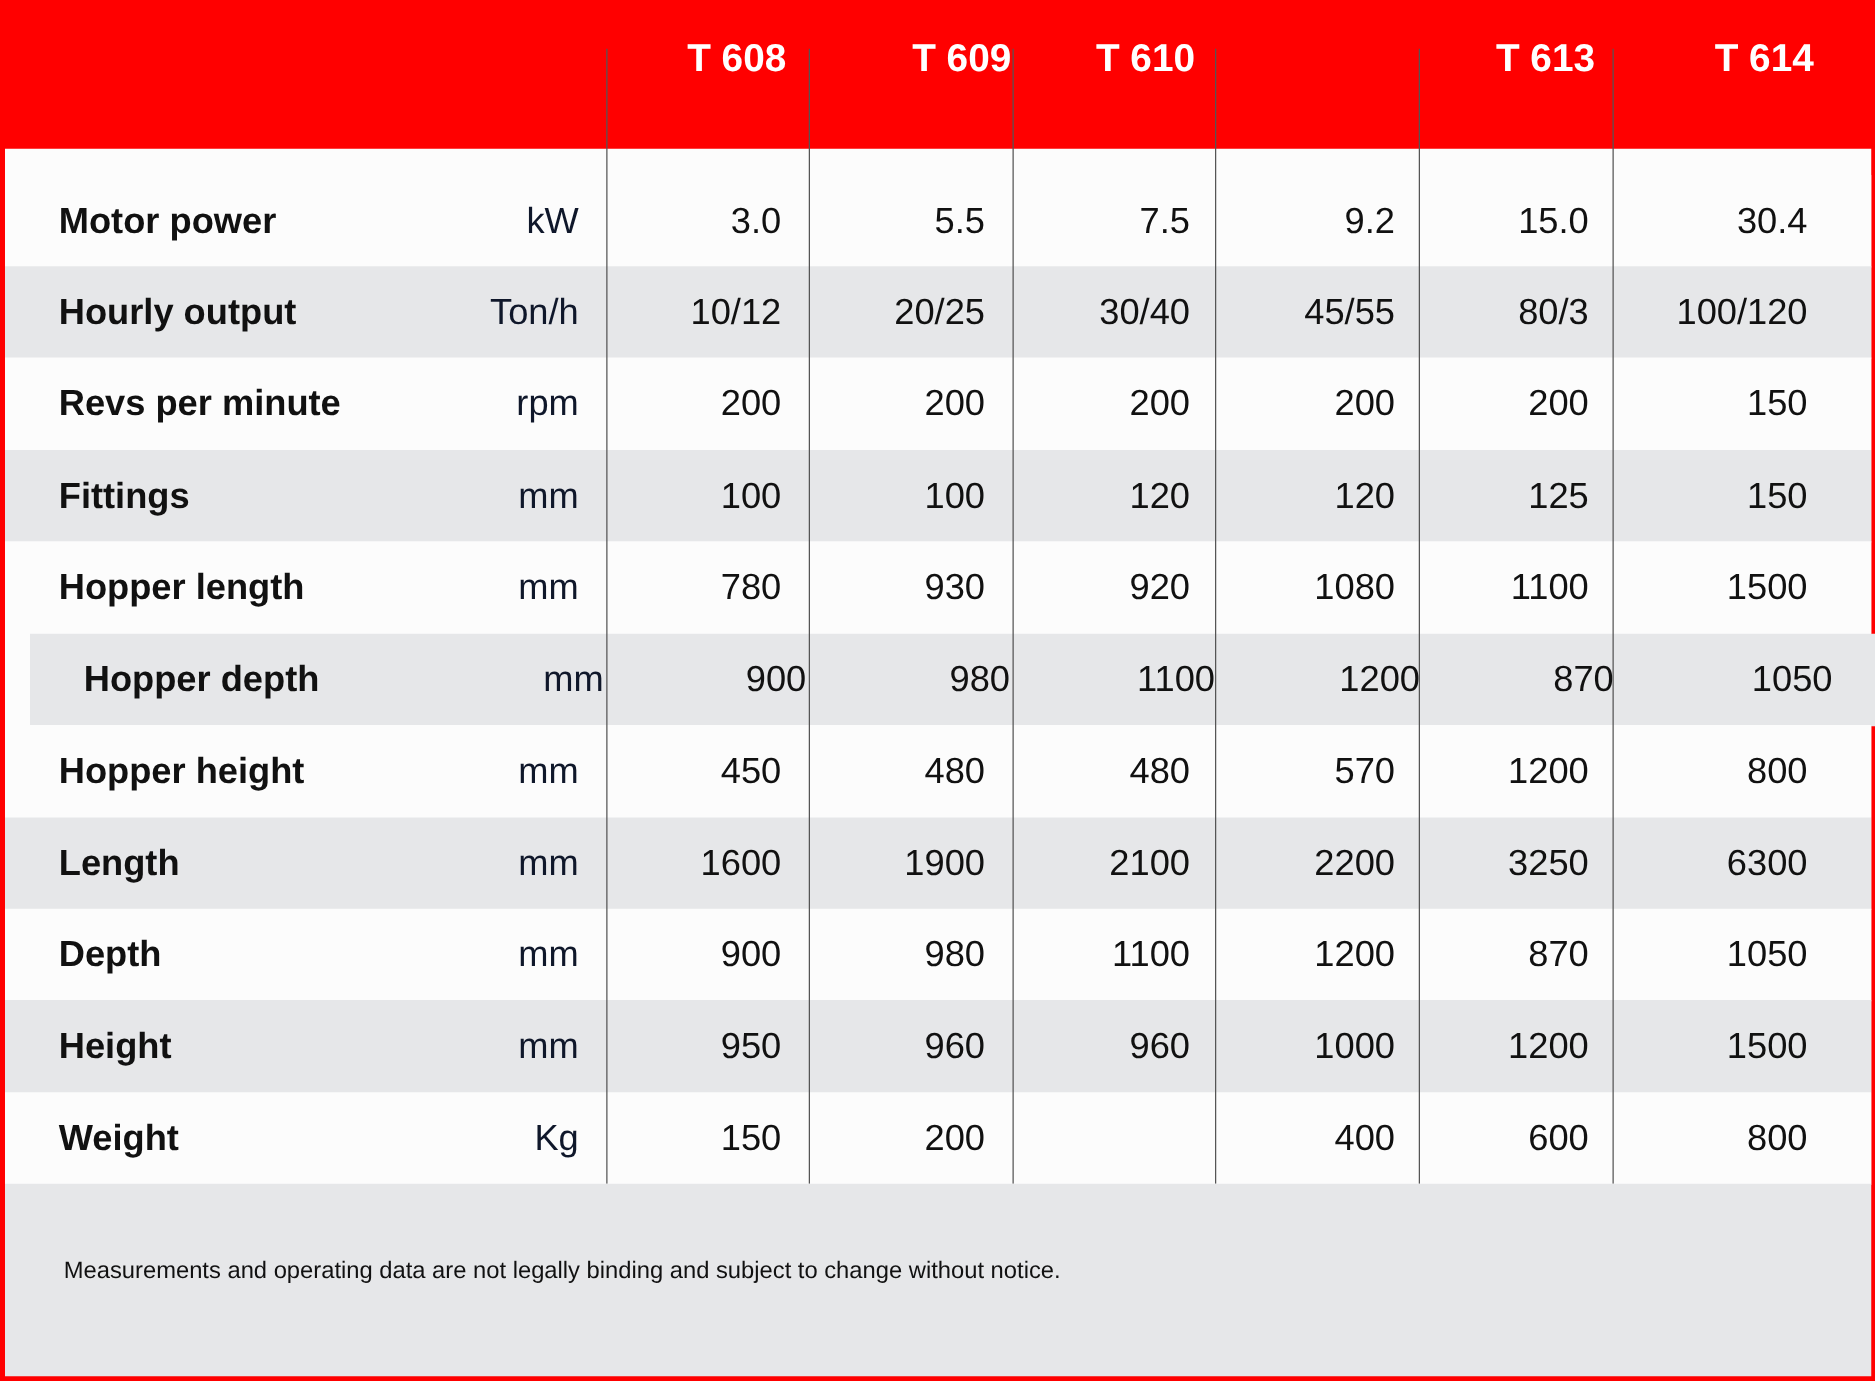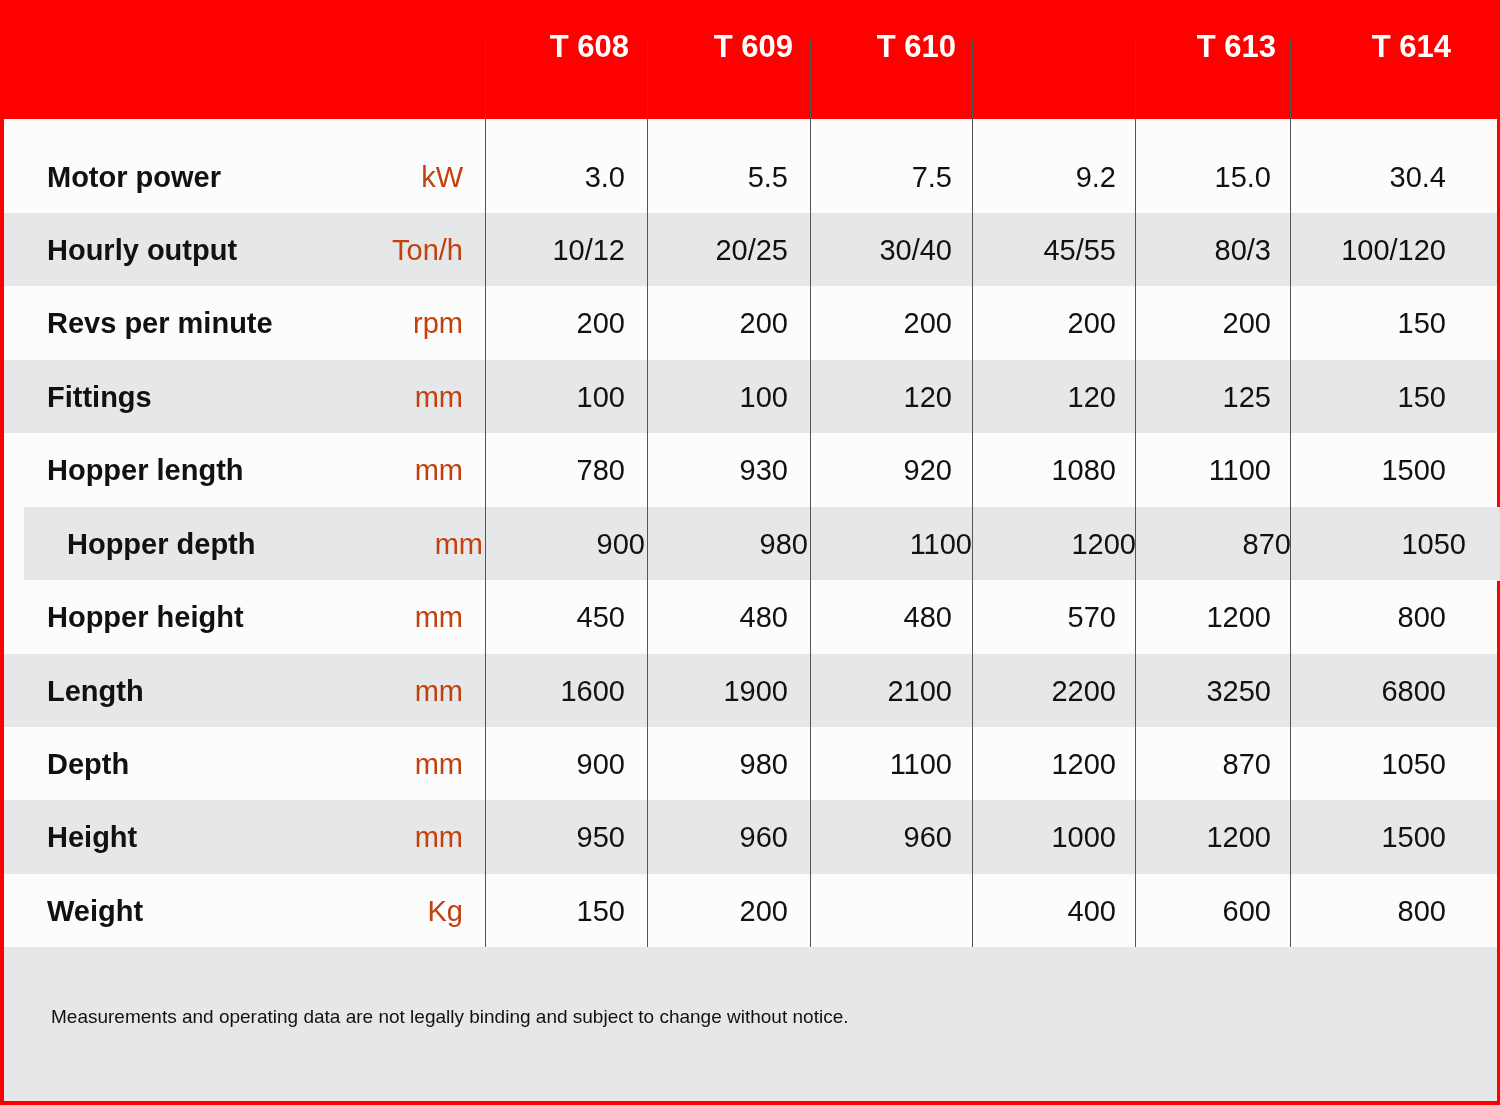--- a/index.html
+++ b/index.html
@@ -30,21 +30,21 @@
       position: absolute; left: 4px; width: 1493px; height: 74px;
     }
     .row.alt { background: #e6e7e9; }
     .row.plain { background: #fcfcfc; }
     .label {
       position: absolute; left: 43px; top: 0; height: 74px; line-height: 74px;
       font-size: 29px; font-weight: bold; color: #111111;
     }
     .unit {
       position: absolute; right: 1034px; top: 0; height: 74px; line-height: 74px;
-      font-size: 29px; color: #c2410c; text-align: right;
+      font-size: 29px; color: #0f172a; text-align: right;
     }
     .val {
       position: absolute; top: 0; height: 74px; line-height: 74px;
       font-size: 29px; color: #111111; text-align: right;
     }
     .vline {
       position: absolute; width: 1px; background: #555555;
     }
     .footer {
       position: absolute; left: 4px; top: 947px; width: 1493px; height: 154px;
@@ -55,21 +55,21 @@
       font-size: 19px; color: #111111;
     }
   </style>
 </head>
 <body>
 
 <div class="frame">
 
   <div class="header">
     <div class="hcell" style="left:486px;width:143px;">T 608</div>
-    <div class="hcell" style="left:648px;width:145px;">T 609</div>
+    <div class="hcell" style="left:664px;width:145px;">T 609</div>
     <div class="hcell" style="left:811px;width:145px;">T 610</div>
     <div class="hcell" style="left:1136px;width:140px;">T 613</div>
     <div class="hcell" style="left:1291px;width:160px;">T 614</div>
   </div>
 
   <div class="body-area"></div>
 
   <div class="row plain" style="top:140px;">
     <span class="label">Motor power</span>
     <span class="unit">kW</span>
@@ -141,21 +141,21 @@
     <span class="val" style="right:51px;">800</span>
   </div>
   <div class="row alt" style="top:654px;">
     <span class="label">Length</span>
     <span class="unit">mm</span>
     <span class="val" style="right:872px;">1600</span>
     <span class="val" style="right:709px;">1900</span>
     <span class="val" style="right:545px;">2100</span>
     <span class="val" style="right:381px;">2200</span>
     <span class="val" style="right:226px;">3250</span>
-    <span class="val" style="right:51px;">6800</span>
+    <span class="val" style="right:51px;">6300</span>
   </div>
   <div class="row plain" style="top:727px;">
     <span class="label">Depth</span>
     <span class="unit">mm</span>
     <span class="val" style="right:872px;">900</span>
     <span class="val" style="right:709px;">980</span>
     <span class="val" style="right:545px;">1100</span>
     <span class="val" style="right:381px;">1200</span>
     <span class="val" style="right:226px;">870</span>
     <span class="val" style="right:51px;">1050</span>

